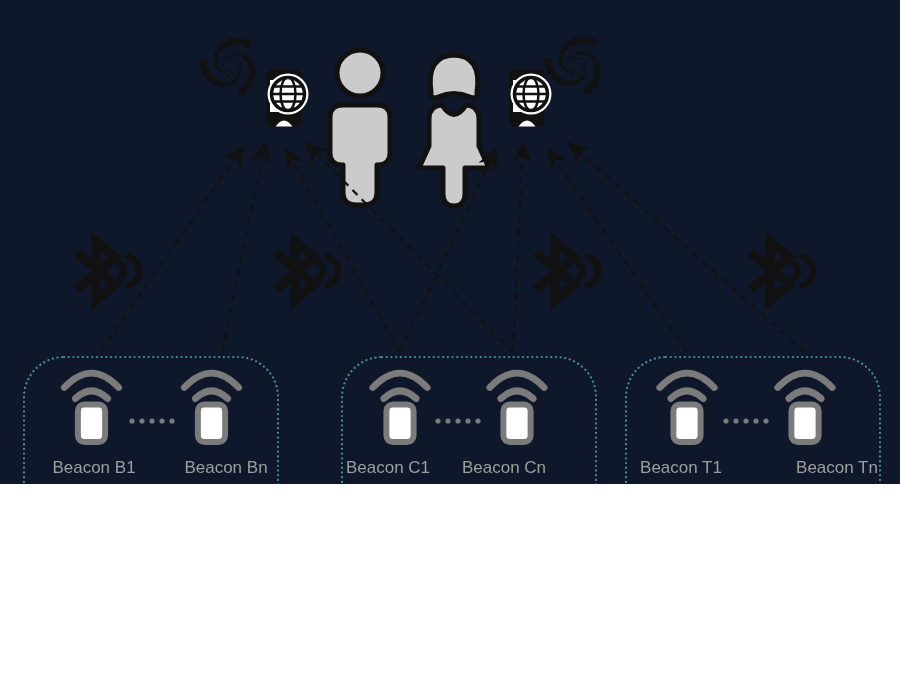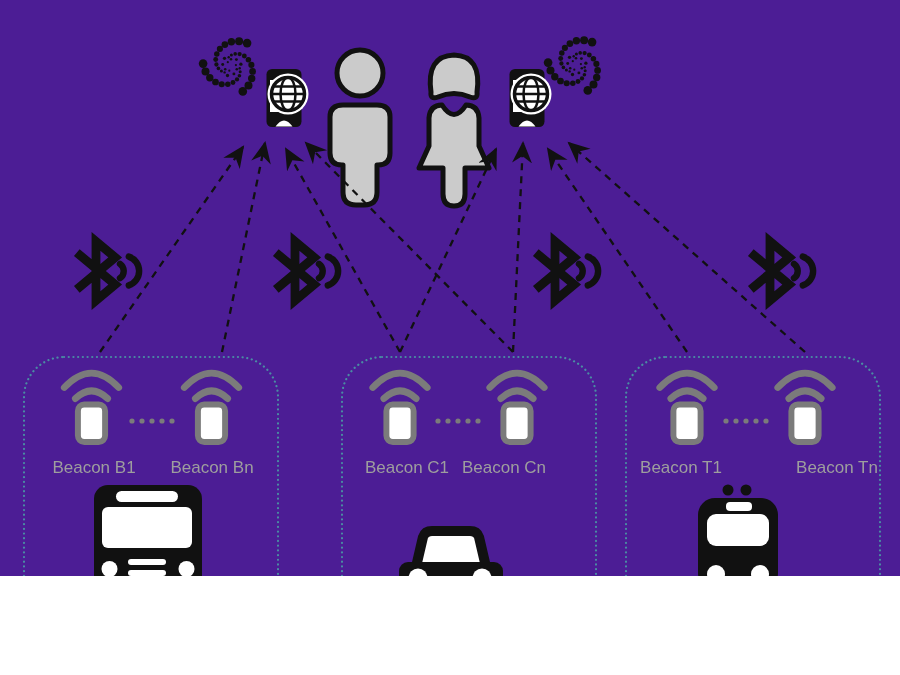--- a/index.html
+++ b/index.html
@@ -1,20 +1,20 @@
 <!DOCTYPE html>
 <html style="--box-border: #4a8ca3; --beacon-gray: #7b7b7b; --label-gray: #9e9e9e; --figure-fill: #cbcbcb; --ink: #111111;"><head>
 <meta charset="utf-8">
 <style>
   :root{
     --box-border:#4a8ca3; --beacon-gray:#7b7b7b; --label-gray:#9e9e9e;
     --figure-fill:#cbcbcb; --ink:#111111;
   }
   html,body{margin:0;padding:0;background:#ffffff;}
-  #stage{position:relative;width:900px;height:576px;background:#4c1d95;overflow:hidden;
+  #stage{position:relative;width:900px;height:484px;background:#0f172a;overflow:hidden;
          font-family:"Liberation Sans",sans-serif;}
   #scene{position:absolute;left:0;top:0;}
   .zone{fill:none;stroke:var(--box-border,#4a8ca3);stroke-width:2.2;
         stroke-dasharray:0.1 4.6;stroke-linecap:round;}
   .bcn-arc{fill:none;stroke:var(--beacon-gray,#7b7b7b);stroke-width:8;stroke-linecap:round;}
   .bcn-frame{fill:#ffffff;stroke:var(--beacon-gray,#7b7b7b);stroke-width:7;}
   .sep-dot{fill:var(--beacon-gray,#7b7b7b);}
   .fig{fill:var(--figure-fill,#cbcbcb);stroke:var(--ink,#111);stroke-width:5;stroke-linejoin:round;}
   .vfill{fill:var(--ink,#111);}
   .vwhite{fill:#ffffff;}
@@ -246,19 +246,19 @@
         <line x1="400" y1="352" x2="286" y2="149" class="conn" marker-end="url(#ah)"></line>
         <line x1="513" y1="352" x2="306" y2="143" class="conn" marker-end="url(#ah)"></line>
         <line x1="400" y1="352" x2="496" y2="149" class="conn" marker-end="url(#ah)"></line>
         <line x1="513" y1="352" x2="523" y2="143" class="conn" marker-end="url(#ah)"></line>
         <line x1="687" y1="352" x2="548" y2="149" class="conn" marker-end="url(#ah)"></line>
         <line x1="805" y1="352" x2="569" y2="143" class="conn" marker-end="url(#ah)"></line>
       </g>
 </svg>
 
 <div class="beacon-label" style="left:94px">Beacon B1</div>
-<div class="beacon-label" style="left:212px">Beacon Bn</div>
-<div class="beacon-label" style="left:407px">Beacon C1</div>
+<div class="beacon-label" style="left:226px">Beacon Bn</div>
+<div class="beacon-label" style="left:388px">Beacon C1</div>
 <div class="beacon-label" style="left:504px">Beacon Cn</div>
 <div class="beacon-label" style="left:681px">Beacon T1</div>
 <div class="beacon-label" style="left:837px">Beacon Tn</div>
 
 </div>
 
 </body></html>

